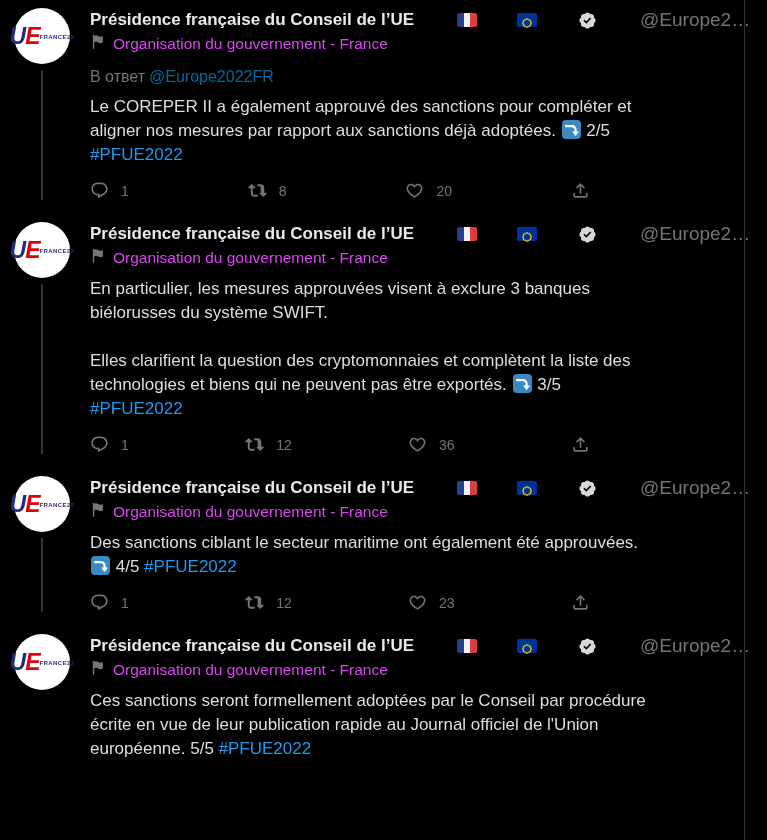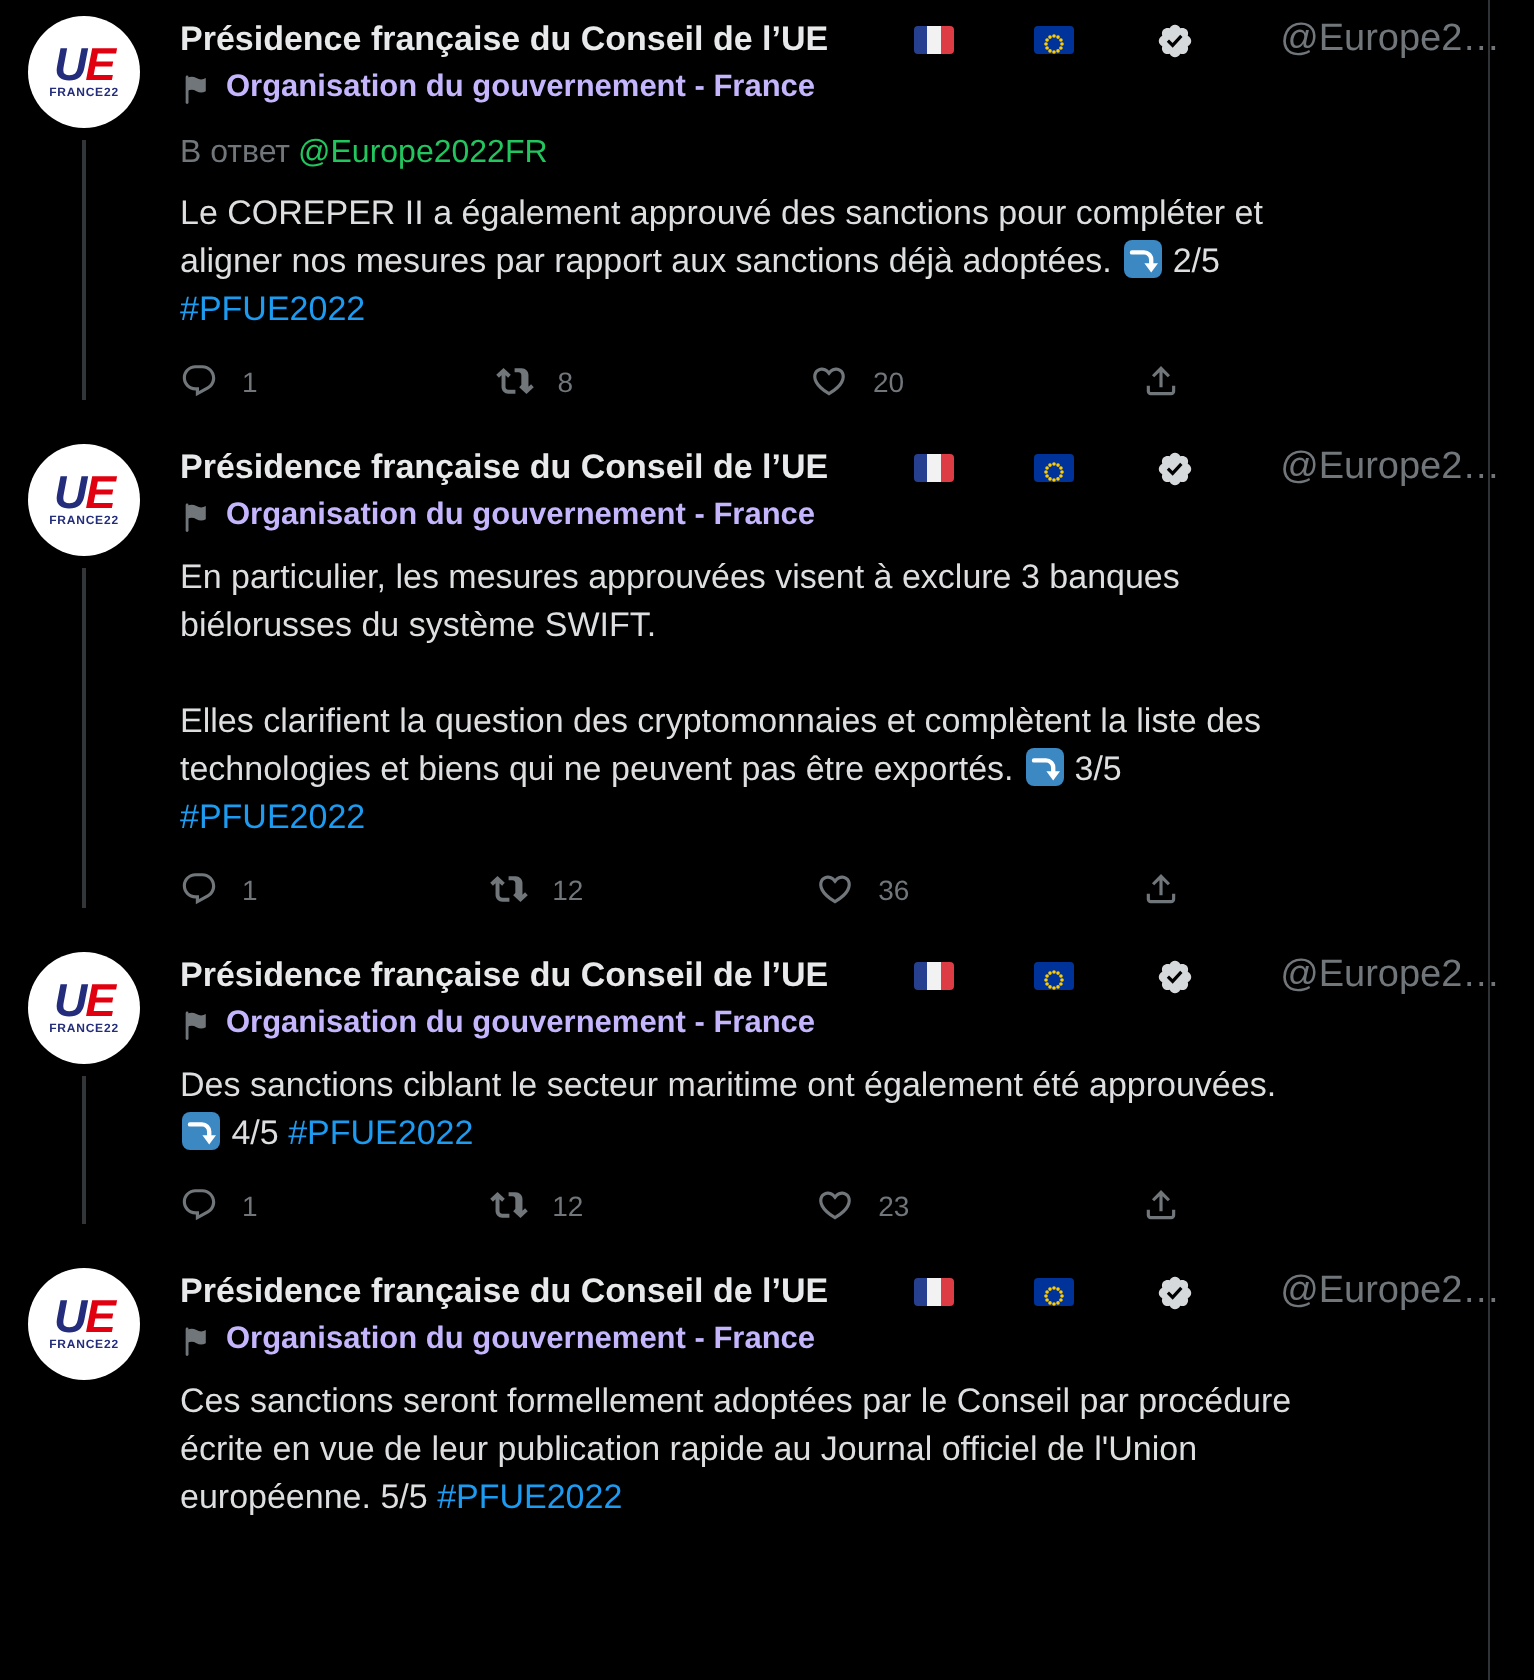--- a/index.html
+++ b/index.html
@@ -4,40 +4,40 @@
 <style>
   html,body{margin:0;padding:0;background:#000;}
   .page{
     width:767px;height:840px;overflow:hidden;background:#000;
     font-family:"Liberation Sans","DejaVu Sans",sans-serif;
     -webkit-font-smoothing:antialiased;position:relative;
   }
   .column{width:745px;min-height:840px;border-right:1px solid #2f3336;box-sizing:border-box;}
   .tweet{display:flex;padding:8px 24px 14px 14px;}
   .left-col{width:56px;flex-shrink:0;margin-right:20px;display:flex;flex-direction:column;align-items:center;}
-  .avatar{width:56px;height:56px;border-radius:50%;background:#ffffff;display:flex;flex-direction:column;align-items:center;justify-content:center;cursor:pointer;}
+  .avatar{width:56px;height:56px;border-radius:50%;background:#ffffff;display:flex;flex-direction:row;align-items:center;justify-content:center;cursor:pointer;}
   .av-top{font-weight:700;font-size:23px;line-height:21px;letter-spacing:-1px;font-style:italic;}
   .av-u{color:#232d7c;}
   .av-e{color:#e1000f;}
   .av-bottom{font-size:6px;font-weight:700;color:#232d7c;letter-spacing:.4px;margin-top:1px;}
   .thread-line{width:2px;flex:1 1 auto;background:#333639;margin-top:6px;}
   .main-col{flex:1 1 auto;min-width:0;}
   .head-row{display:flex;align-items:center;line-height:24px;white-space:nowrap;gap:37px;}
   .name{font-size:17px;font-weight:700;color:#e7e9ea;cursor:pointer;}
   .flag{width:20px;height:14px;border-radius:2px;display:inline-block;flex-shrink:0;}
   .flag-fr{margin-left:6px;background:linear-gradient(to right,#26408f 33.4%,#f2f2f2 33.4% 66.7%,#dd3c45 66.7%);}
   .flag-eu{margin-left:3px;background:#003399;}
   .badge{margin-left:4px;display:inline-flex;flex-shrink:0;}
   .handle{margin-left:6px;color:#71767b;font-size:19px;}
   .sep{color:#71767b;margin:0 5px;font-size:16px;}
   .time{color:#71767b;font-size:16px;cursor:pointer;font-family:Liberation Serif, serif;}
   .more{margin-left:auto;display:inline-flex;cursor:pointer;padding-right:4px;}
-  .cat-row{display:flex;align-items:center;gap:6px;color:#c4b5fd;font-size:15.5px;line-height:22px;margin-top:1px;font-weight:bold;}
+  .cat-row{display:flex;gap:6px;color:#d946ef;font-size:15.5px;line-height:22px;margin-top:1px;}
   .reply-row{margin-top:12px;font-size:16px;line-height:20px;color:#71767b;}
-  .reply-row .mention{color:#22c55e;text-decoration:none;margin-left:4px;cursor:pointer;}
+  .reply-row .mention{color:#0369a1;text-decoration:none;margin-left:4px;cursor:pointer;}
   .body{margin-top:8px;font-size:17px;line-height:24px;color:#dcdee0;}
   .body a{color:#1d9bf0;text-decoration:none;cursor:pointer;}
   .emoji-arrow{display:inline-block;width:19px;height:19px;background:#3b88c3;border-radius:4px;vertical-align:-3px;margin:0 1px;}
   .actions{display:flex;justify-content:space-between;max-width:500px;margin-top:14px;align-items:center;}
   .action{display:flex;align-items:center;gap:12px;font-size:14px;color:#71767b;cursor:pointer;}
   .action svg{display:block;}
 </style>
 </head>
 <body>
 

